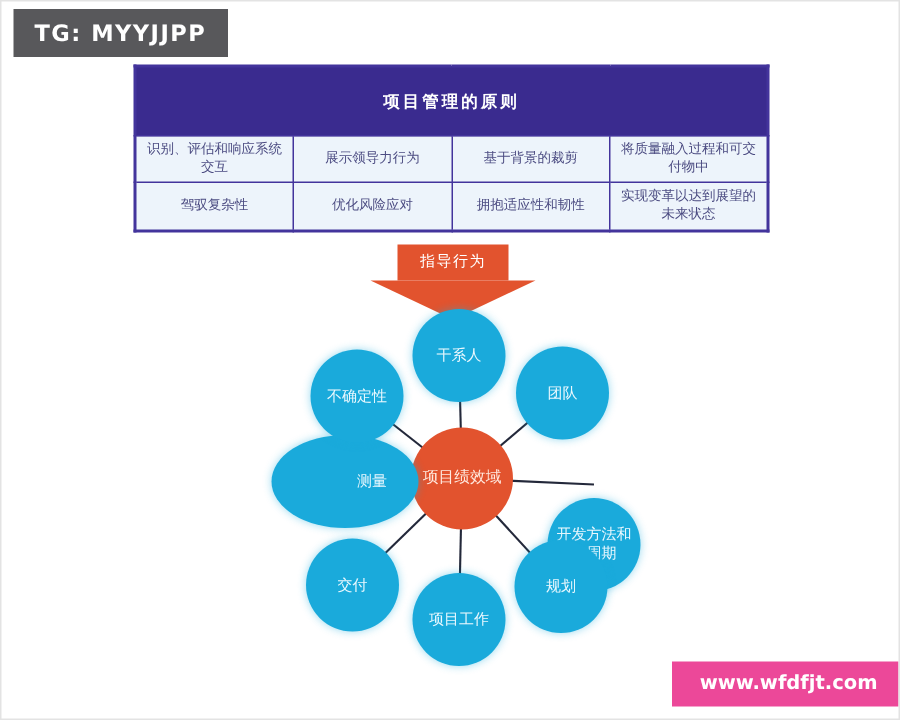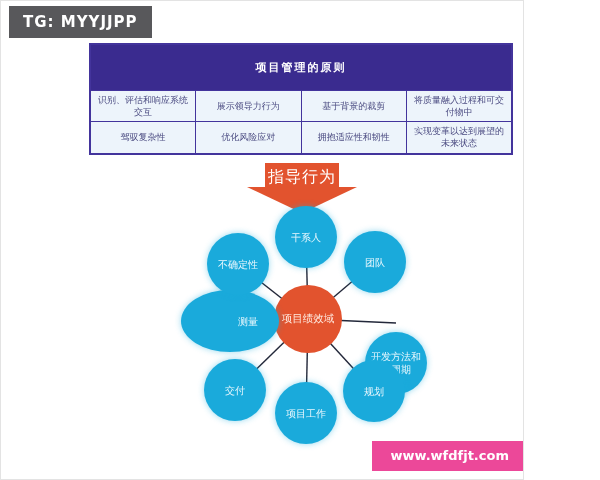--- a/index.html
+++ b/index.html
@@ -1,17 +1,17 @@
 <!DOCTYPE html>
 <html><head>
 <meta charset="utf-8">
 <style>
   html,body{margin:0;padding:0;background:#fff;}
   #stage{
-    position:relative;width:524px;height:480px;background:#ffffff;
+    position:relative;width:600px;height:480px;background:#ffffff;
     font-family:"DejaVu Sans","Liberation Sans",sans-serif;
     box-sizing:border-box;border:1px solid #e3e3e3;overflow:hidden;
   }
   
   .badge-tg{
     position:absolute;left:8px;top:5px;background:#58585b;color:#fff;
     font-size:15px;font-weight:bold;letter-spacing:1px;
     padding:7px 14px;line-height:1.2;
   }
   .badge-site{
@@ -39,21 +39,21 @@
   
   .arrow-wrap{position:absolute;left:246px;top:162px;width:110px;height:50px;}
   .arrow-shaft{position:absolute;left:18px;top:0;width:74px;height:24px;background:#e2532e;}
   .arrow-head{
     position:absolute;left:0;top:24px;width:0;height:0;
     border-left:55px solid transparent;border-right:55px solid transparent;
     border-top:26px solid #e2532e;
   }
   .arrow-label{
     position:absolute;left:0;top:4px;width:110px;text-align:center;
-    color:#ffffff;font-size:16px;letter-spacing:1px;
+    color:#ffffff;font-size:10px;letter-spacing:1px;
   }
   
   .diagram{position:absolute;left:170px;top:200px;width:280px;height:250px;}
   .diagram svg{position:absolute;left:0;top:0;}
   .node{
     position:absolute;width:62px;height:62px;border-radius:50%;
     background:#1aaadb;color:#eaf8fe;font-size:10px;line-height:1.3;
     display:flex;align-items:center;justify-content:center;text-align:left;
     white-space:pre-line;box-shadow:0 0 6px rgba(26,170,219,0.45);
   }

